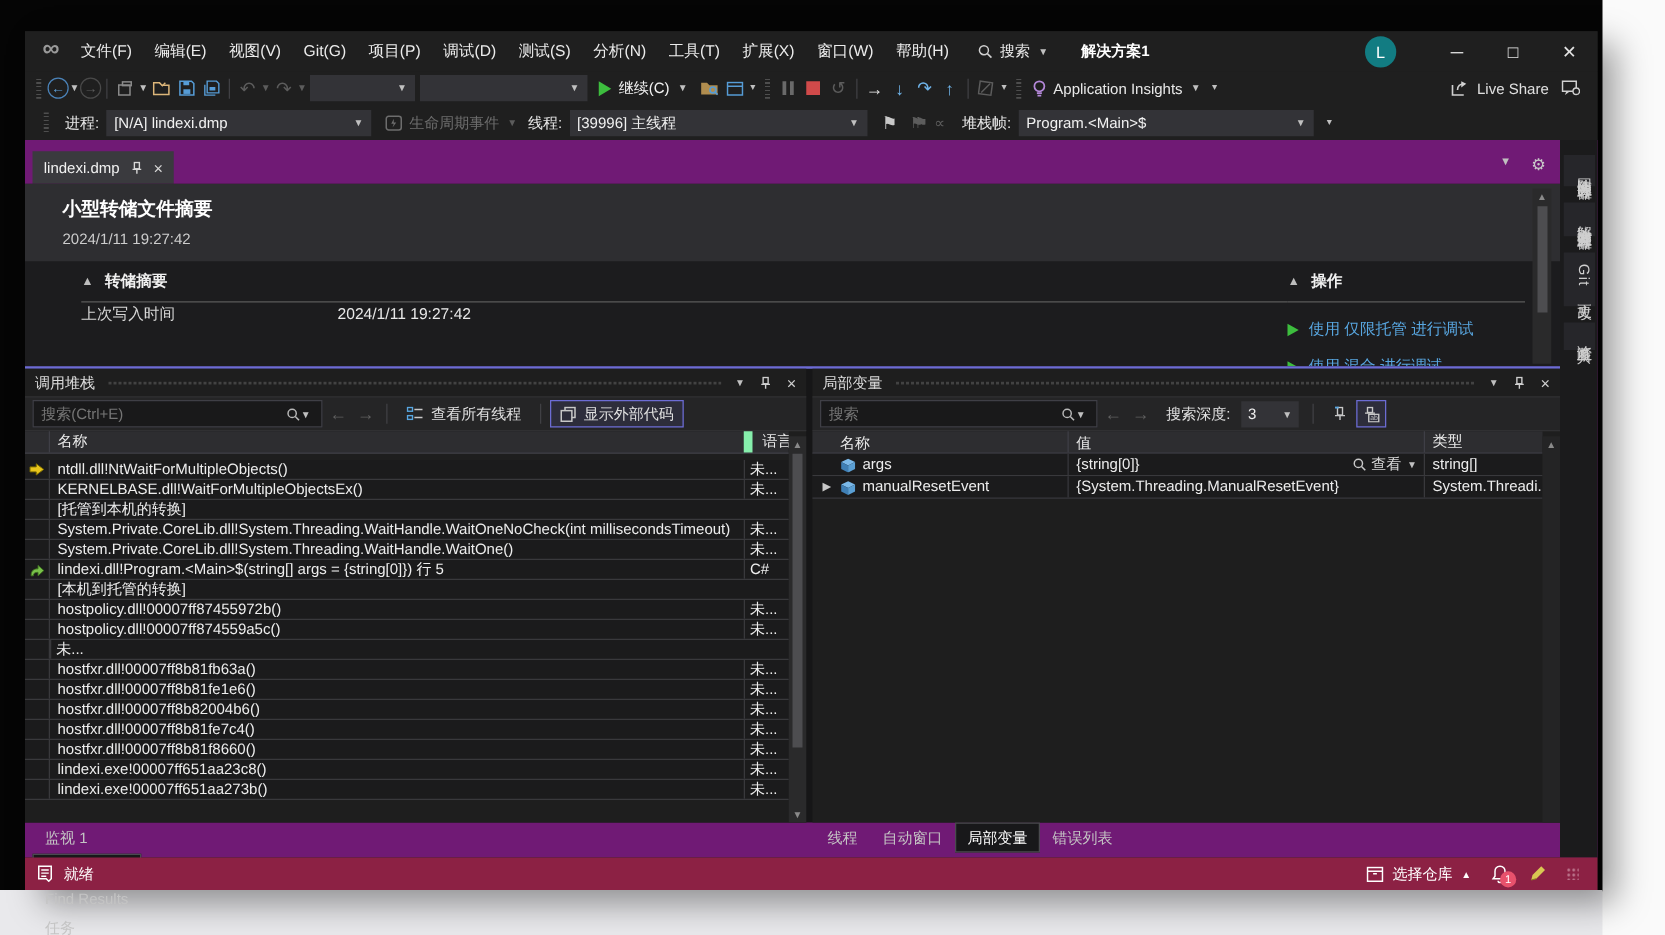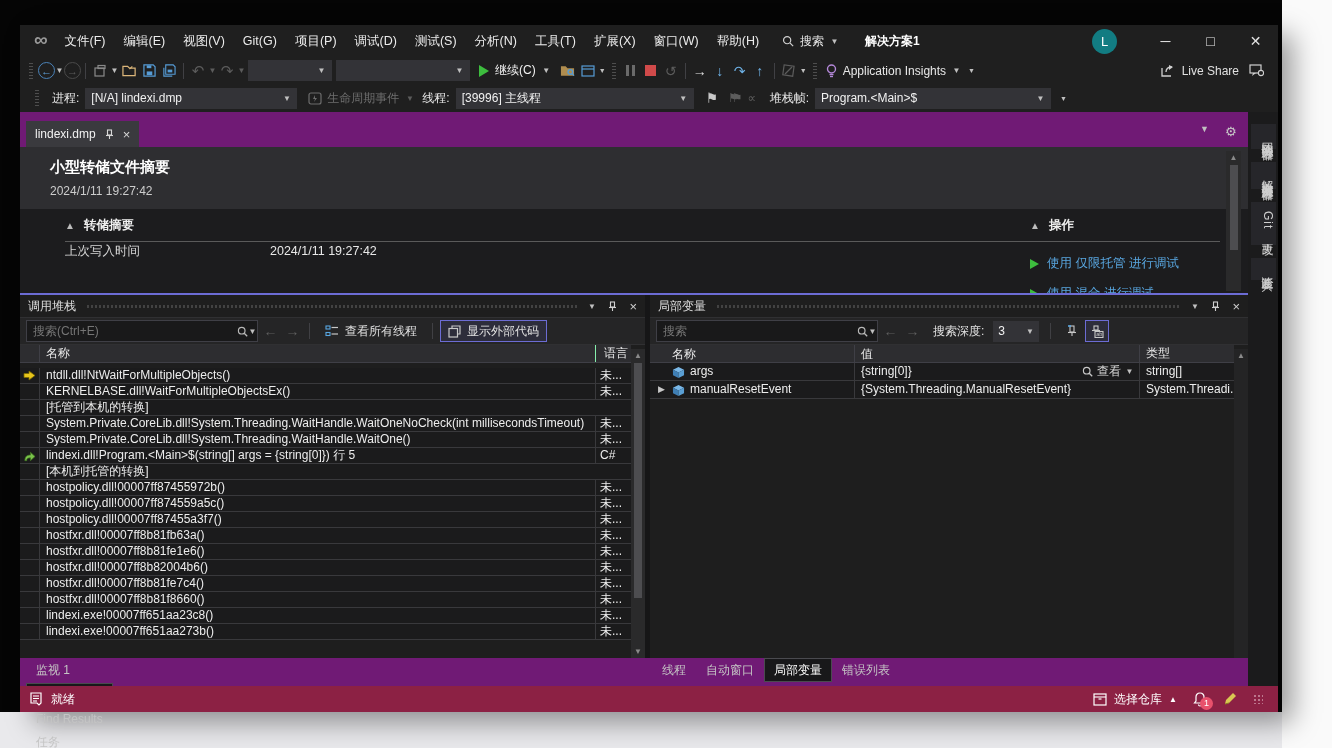--- a/index.html
+++ b/index.html
@@ -73,33 +73,33 @@
   
   .panels { position:absolute; left:0; top:181px; width:1228px; height:365px; border-top:2px solid #6c6cd4; background:#161617; }
   .panel { position:absolute; top:0; height:363px; background:#1e1e1e; }
   #panel-callstack { left:0; width:625px; }
   #panel-locals { left:630px; width:598px; }
   .panel-title { height:22px; display:flex; align-items:center; padding:0 8px; color:#dedede; }
   .pt-dots { flex:1; margin:0 10px; height:5px; background:radial-gradient(#525252 1px,transparent 1.1px); background-size:4px 5px; opacity:.7; }
   .pt-icons { display:flex; gap:12px; color:#d0d0d0; align-items:center; font-size:11px; }
   .panel-toolbar { height:28px; display:flex; align-items:center; padding:0 6px; gap:3px; background:#252526;
                    border-top:1px solid #303032; border-bottom:1px solid #303032; }
-  .search { display:flex; align-items:center; height:22px; background:#19191a; border:1px solid #3f3f46; padding:0 0 0 6px; }
+  .search { display:flex; align-items:center; height:22px; background:#19191a; border:1px solid #3f3f46; padding:0 8px 0 6px; }
   .search input { flex:1; background:transparent; border:none; outline:none; color:#c4c4c4; font-size:12px; font-family:inherit; min-width:0; }
   #panel-callstack .search { width:232px; } #panel-locals .search { width:222px; }
   .nav { color:#5f5f5f; font-size:14px; width:19px; text-align:center; }
   .tbtn { display:flex; align-items:center; gap:6px; height:22px; padding:0 7px; color:#e0e0e0; border:1px solid transparent; white-space:nowrap; }
   .tbtn.toggled { border-color:#6c6cd4; background:rgba(108,108,212,.12); }
   .depth-combo { width:46px; height:21px; background:#333337; display:flex; align-items:center; padding:0 5px; color:#f1f1f1; margin-left:2px; }
   .depth-combo .caret { margin-left:auto; }
 
   .thead { display:flex; height:18px; background:#2d2d30; color:#eaeaea; border-bottom:1px solid #3f3f46; align-items:center; }
   .th-gutter { width:20px; height:100%; border-right:1px solid #3f3f46; }
   .th-name { flex:1; padding-left:6px; }
-  .th-lang { width:36px; border-left:1px solid #86efac; padding-left:8px; overflow:hidden; white-space:nowrap; }
+  .th-lang { width:36px; border-left:7px solid #86efac; padding-left:8px; overflow:hidden; white-space:nowrap; }
   .cs-rows { position:absolute; left:0; top:73px; width:611px; }
   .cs-row { display:flex; height:16px; line-height:15px; border-bottom:1px solid #39393c; background:#1b1b1c; color:#ededed; }
   .cs-gutter { width:20px; border-right:1px solid #39393c; display:flex; align-items:center; justify-content:center; }
   .cs-name { flex:1; padding-left:6px; white-space:nowrap; overflow:hidden; }
   .cs-lang { width:36px; border-left:1px solid #39393c; padding-left:4px; }
   .cs-row.span .cs-lang { border-left:none; }
 
   .sbar { position:absolute; right:0; top:54px; width:14px; height:309px; background:#2a2a2b; display:flex;
           flex-direction:column; align-items:center; color:#8a8a8a; font-size:8px; }
   .sb-thumb { width:8px; background:#4d4d50; }
@@ -481,21 +481,20 @@
               <div class="cs-name">hostpolicy.dll!00007ff87455972b()</div>
               <div class="cs-lang">未...</div>
             </div>
             <div class="cs-row">
               <div class="cs-gutter"></div>
               <div class="cs-name">hostpolicy.dll!00007ff874559a5c()</div>
               <div class="cs-lang">未...</div>
             </div>
             <div class="cs-row">
               <div class="cs-gutter"></div>
-              <div class="cs-name">hostpolicy.dll!00007ff87455a3f7()</div>
               <div class="cs-lang">未...</div>
             </div>
             <div class="cs-row">
               <div class="cs-gutter"></div>
               <div class="cs-name">hostfxr.dll!00007ff8b81fb63a()</div>
               <div class="cs-lang">未...</div>
             </div>
             <div class="cs-row">
               <div class="cs-gutter"></div>
               <div class="cs-name">hostfxr.dll!00007ff8b81fe1e6()</div>

